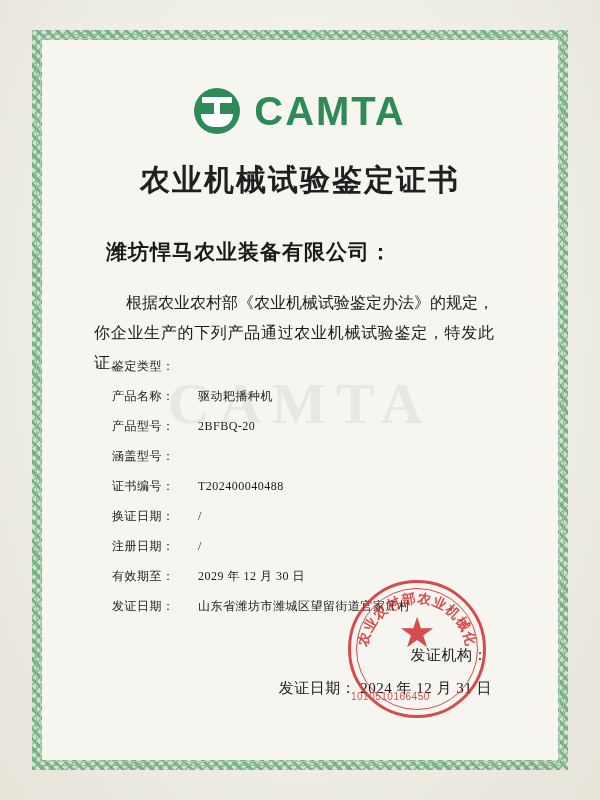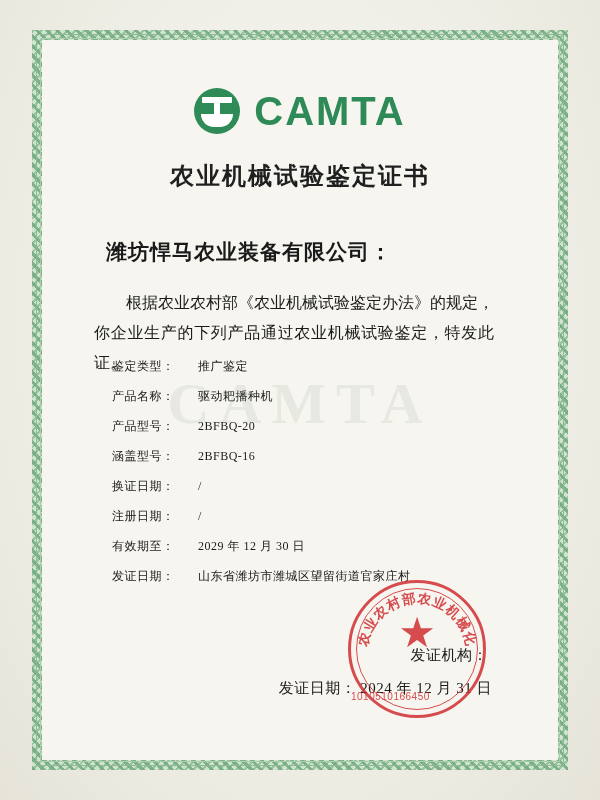--- a/index.html
+++ b/index.html
@@ -152,21 +152,21 @@
     line-height: 1;
   }
 
   .doc-title {
     position: absolute;
     top: 120px;
     left: 0;
     right: 0;
     text-align: center;
     font-family: "Liberation Serif", serif;
-    font-size: 24px;
+    font-size: 30px;
     font-weight: bold;
     letter-spacing: 2px;
     color: #1f1f1f;
   }
 
   .recipient {
     position: absolute;
     top: 198px;
     left: 64px;
     font-family: Liberation Sans, sans-serif;
@@ -321,33 +321,35 @@
 
     <div class="doc-title">农业机械试验鉴定证书</div>
 
     <div class="recipient">潍坊悍马农业装备有限公司：</div>
 
     <div class="statement">根据农业农村部《农业机械试验鉴定办法》的规定，你企业生产的下列产品通过农业机械试验鉴定，特发此证。</div>
 
     <div class="fields">
       <div class="field-row">
         <div class="field-label">鉴定类型：</div>
-        <div class="field-value">推广鉴定</div>
       </div>
       <div class="field-row">
         <div class="field-label">产品名称：</div>
         <div class="field-value">驱动耙播种机</div>
       </div>
       <div class="field-row">
         <div class="field-label">产品型号：</div>
         <div class="field-value">2BFBQ-20</div>
       </div>
       <div class="field-row">
         <div class="field-label">涵盖型号：</div>
-        <div class="field-value">2BFBQ-16</div>
+      </div>
+      <div class="field-row">
+        <div class="field-label">证书编号：</div>
+        <div class="field-value">T202400040488</div>
       </div>
       <div class="field-row">
         <div class="field-label">换证日期：</div>
         <div class="field-value">/</div>
       </div>
       <div class="field-row">
         <div class="field-label">注册日期：</div>
         <div class="field-value">/</div>
       </div>
       <div class="field-row">

